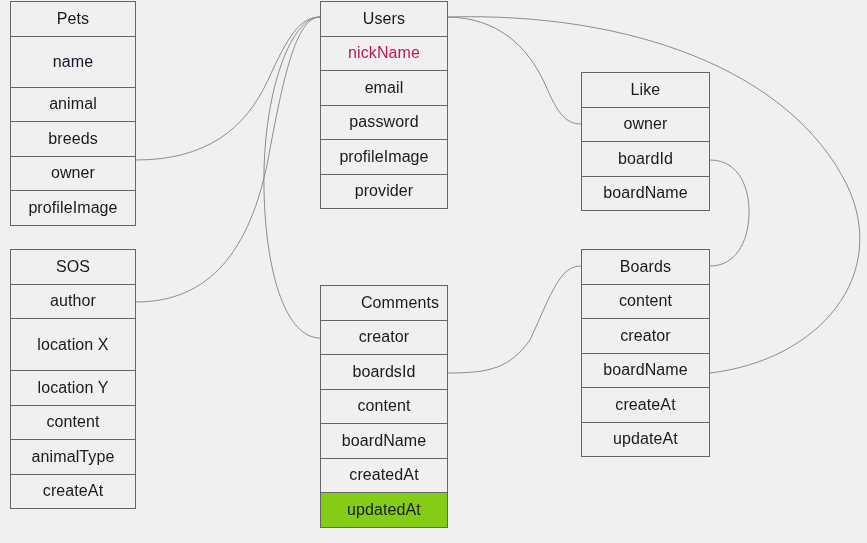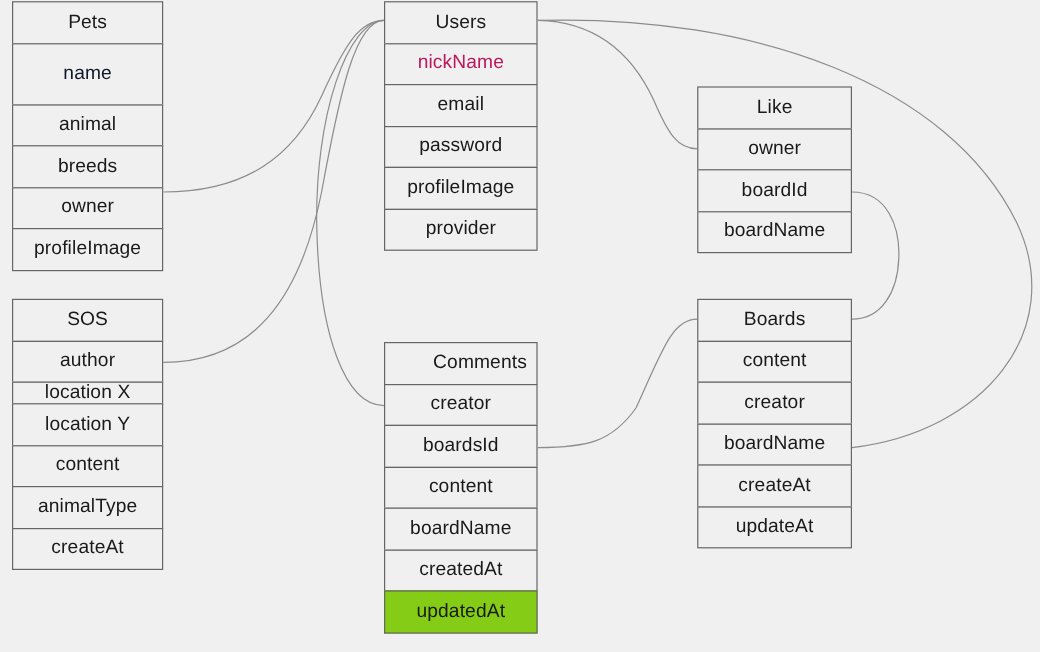--- a/index.html
+++ b/index.html
@@ -75,21 +75,21 @@
         <div class="entity-row header" style="height: 35.5px; border-color: rgb(102, 102, 102); background: rgb(240, 240, 240); color: rgb(26, 26, 26);">Pets</div>
         <div class="entity-row" style="height: 52px; border-color: rgb(102, 102, 102); background: rgb(240, 240, 240); color: #0f172a;">name</div>
         <div class="entity-row" style="height: 35.5px; border-color: rgb(102, 102, 102); background: rgb(240, 240, 240); color: rgb(26, 26, 26);">animal</div>
         <div class="entity-row" style="height: 35.5px; border-color: rgb(102, 102, 102); background: rgb(240, 240, 240); color: rgb(26, 26, 26);">breeds</div>
         <div class="entity-row" style="height: 35.5px; border-color: rgb(102, 102, 102); background: rgb(240, 240, 240); color: rgb(26, 26, 26);">owner</div>
         <div class="entity-row" style="height: 35.5px; border-color: rgb(102, 102, 102); background: rgb(240, 240, 240); color: rgb(26, 26, 26);">profileImage</div>
       </div>
       <div class="entity" style="left: 10px; top: 249px; width: 126px;">
         <div class="entity-row header" style="height: 35.5px; border-color: rgb(102, 102, 102); background: rgb(240, 240, 240); color: rgb(26, 26, 26);">SOS</div>
         <div class="entity-row" style="height: 35.5px; border-color: rgb(102, 102, 102); background: rgb(240, 240, 240); color: rgb(26, 26, 26);">author</div>
-        <div class="entity-row" style="height: 19px; border-color: rgb(102, 102, 102); background: rgb(240, 240, 240); color: rgb(26, 26, 26);">location X</div>
+        <div class="entity-row" style="height: 53px; border-color: rgb(102, 102, 102); background: rgb(240, 240, 240); color: rgb(26, 26, 26);">location X</div>
         <div class="entity-row" style="height: 35.5px; border-color: rgb(102, 102, 102); background: rgb(240, 240, 240); color: rgb(26, 26, 26);">location Y</div>
         <div class="entity-row" style="height: 35.5px; border-color: rgb(102, 102, 102); background: rgb(240, 240, 240); color: rgb(26, 26, 26);">content</div>
         <div class="entity-row" style="height: 35.5px; border-color: rgb(102, 102, 102); background: rgb(240, 240, 240); color: rgb(26, 26, 26);">animalType</div>
         <div class="entity-row" style="height: 35.5px; border-color: rgb(102, 102, 102); background: rgb(240, 240, 240); color: rgb(26, 26, 26);">createAt</div>
       </div>
       <div class="entity" style="left: 320px; top: 1px; width: 128px;">
         <div class="entity-row header" style="height: 35.5px; border-color: rgb(102, 102, 102); background: rgb(240, 240, 240); color: rgb(26, 26, 26);">Users</div>
         <div class="entity-row" style="height: 35.5px; border-color: rgb(102, 102, 102); background: rgb(240, 240, 240); color: #be185d;">nickName</div>
         <div class="entity-row" style="height: 35.5px; border-color: rgb(102, 102, 102); background: rgb(240, 240, 240); color: rgb(26, 26, 26);">email</div>
         <div class="entity-row" style="height: 35.5px; border-color: rgb(102, 102, 102); background: rgb(240, 240, 240); color: rgb(26, 26, 26);">password</div>

